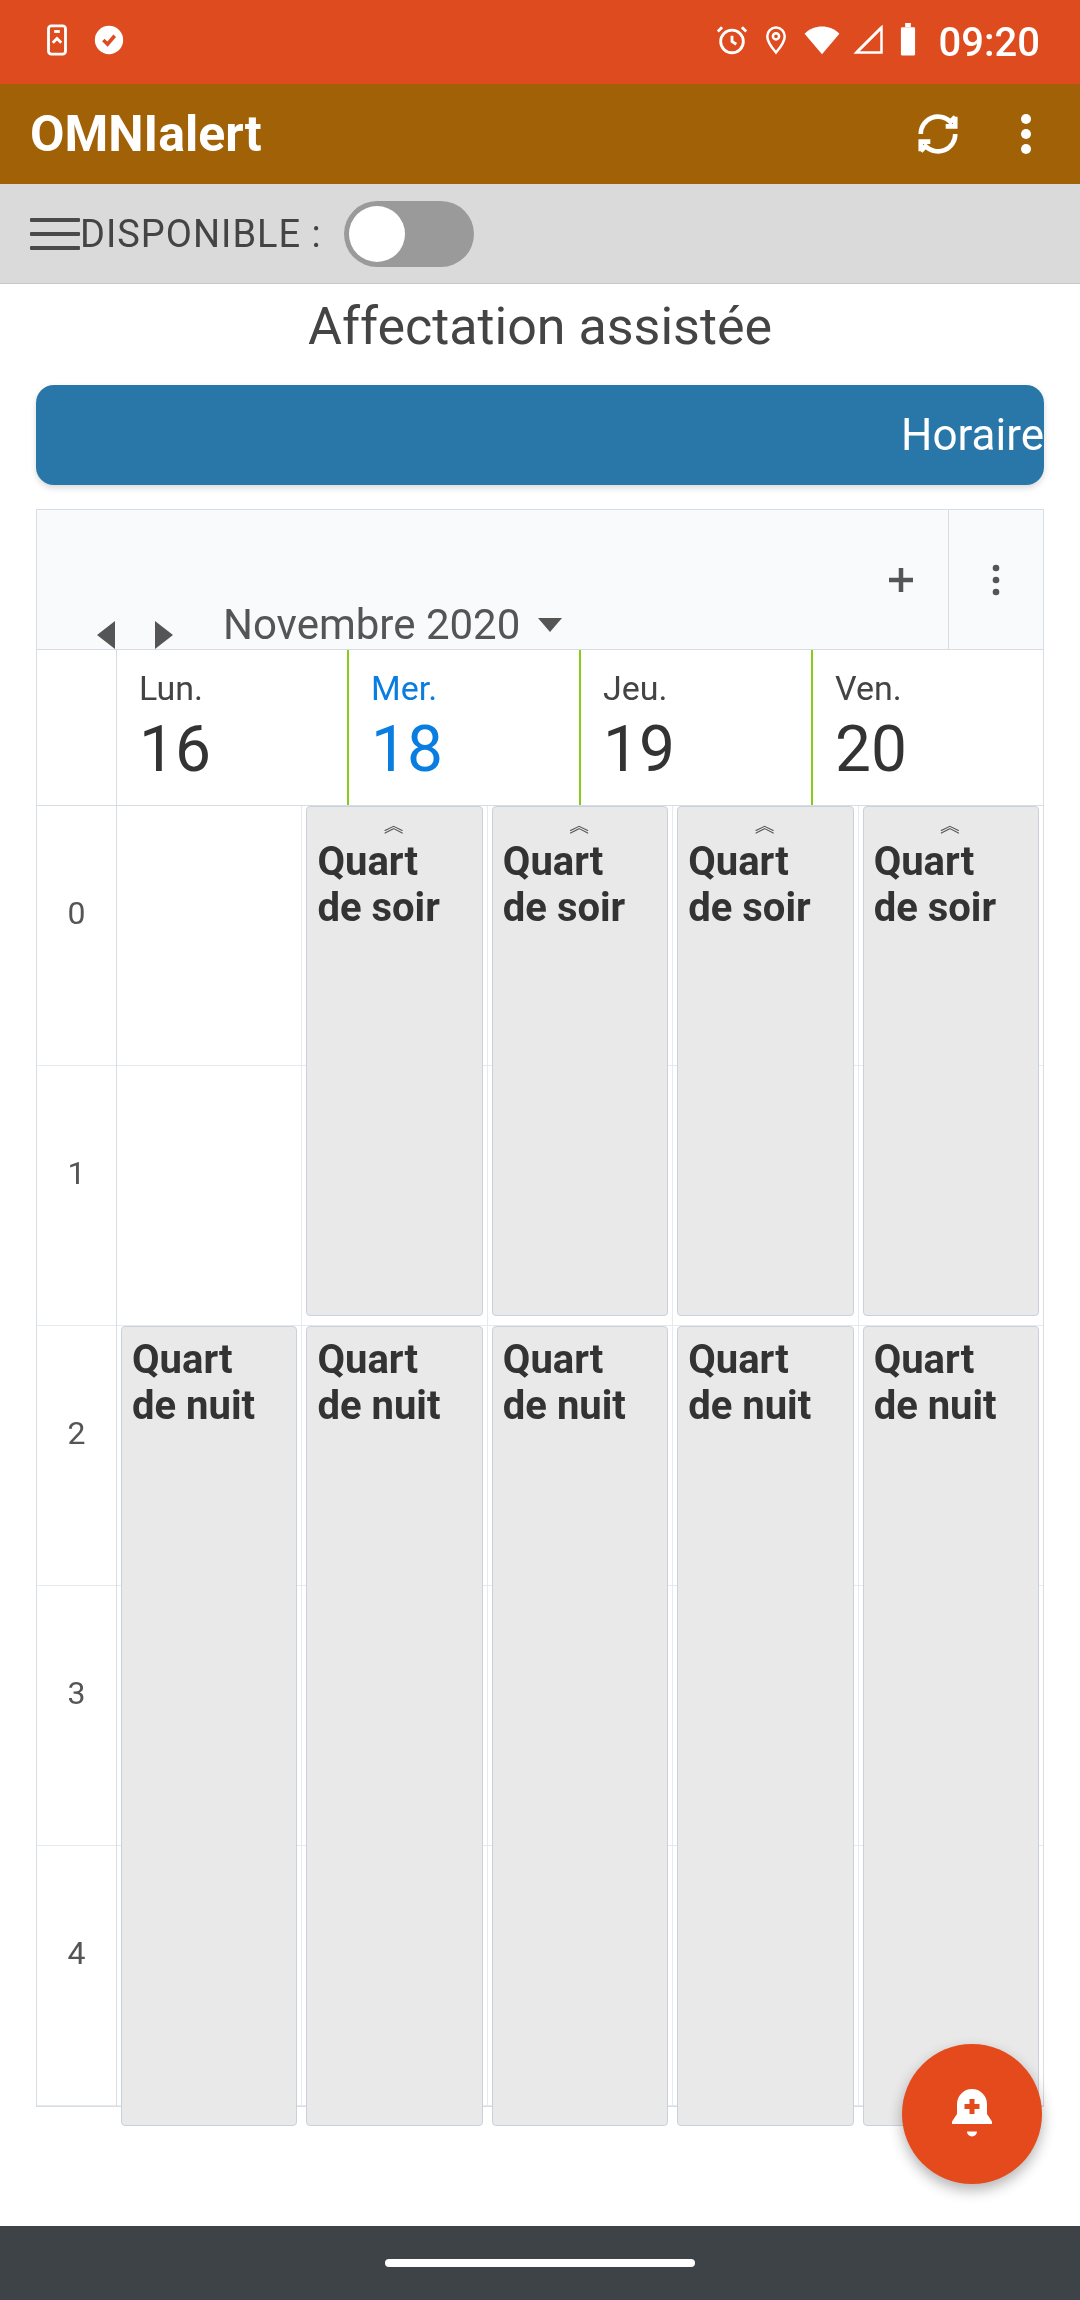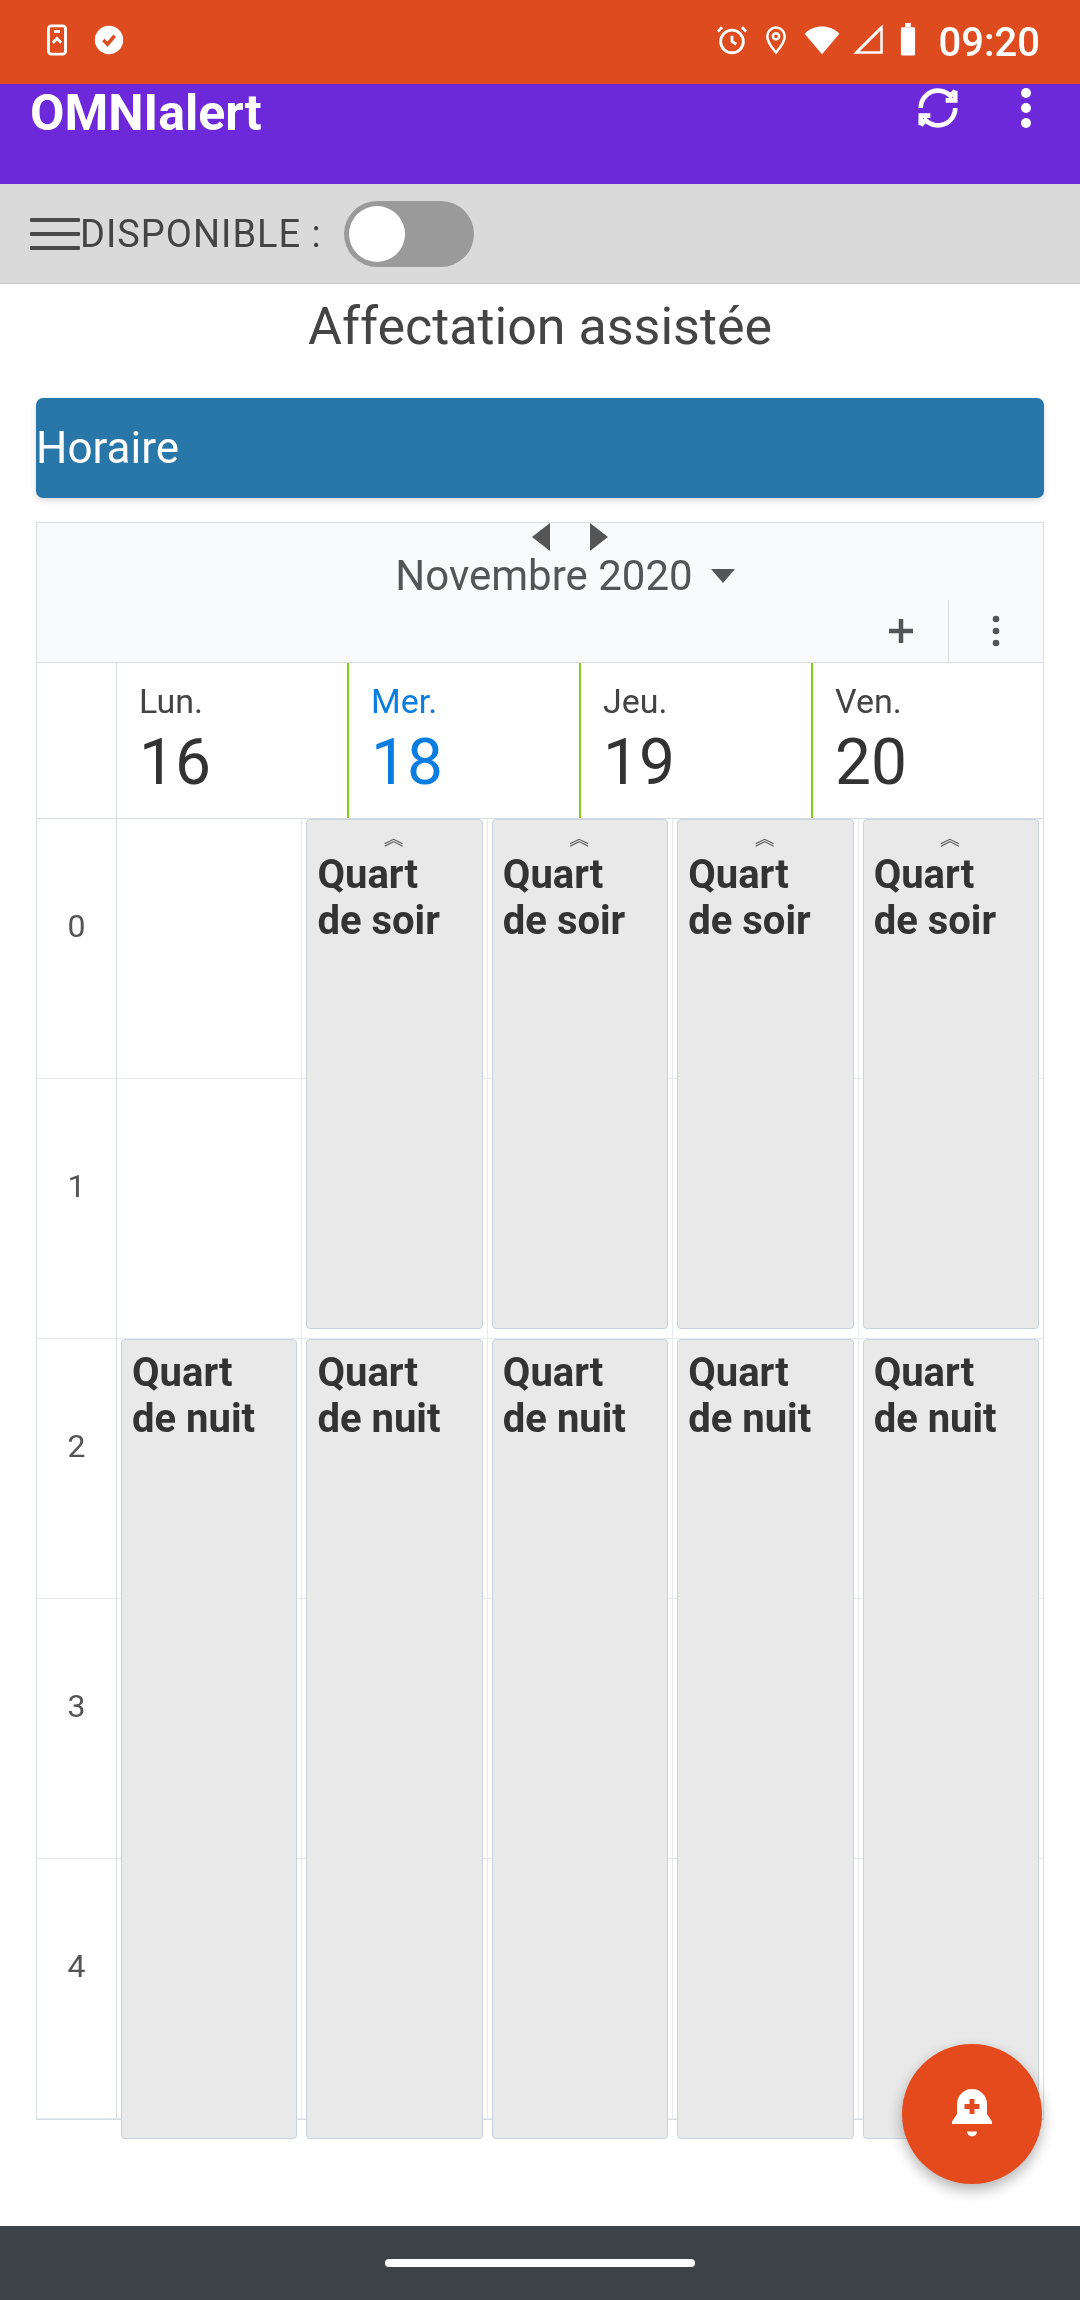--- a/index.html
+++ b/index.html
@@ -28,23 +28,23 @@
   }
   .status-right { gap: 12px; }
   .status-time {
     font-size: 40px;
     font-weight: 500;
     margin-left: 8px;
   }
   
   .app-bar {
     height: 100px;
-    background: #6d28d9;
-    display: flex;
-    align-items: flex-start;
+    background: #a16207;
+    display: flex;
+    align-items: center;
     justify-content: space-between;
     padding: 0 30px 0 30px;
     color: #fff;
   }
   .app-title {
     font-size: 50px;
     font-weight: 700;
   }
   .app-actions {
     display: flex;
@@ -112,42 +112,41 @@
     left: 5px;
   }
   
   .page-title {
     text-align: center;
     font-size: 52px;
     color: #444;
     padding: 12px 0 24px;
   }
   .tab-btn {
-    margin: 17px 36px;
+    margin: 4px 36px;
     background: #2976A8;
     color: #fff;
     font-size: 44px;
-    text-align: left;
+    text-align: right;
     padding: 24px 0;
-    border-radius: 7px;
+    border-radius: 18px;
     box-shadow: 0 3px 6px rgba(0,0,0,0.15);
     cursor: pointer;
   }
   
   .calendar {
     margin: 24px 36px 0;
     border: 1px solid #d8dde3;
     background: #f8fafc;
   }
   .cal-toolbar {
     height: 140px;
     display: flex;
-    align-items: center;
+    align-items: flex-end;
     border-bottom: 1px solid #d8dde3;
-    flex-direction: column;
   }
   .cal-nav {
     display: flex;
     align-items: center;
     gap: 40px;
     padding-left: 60px;
   }
   .cal-arrow {
     width: 0; height: 0;
     cursor: pointer;

